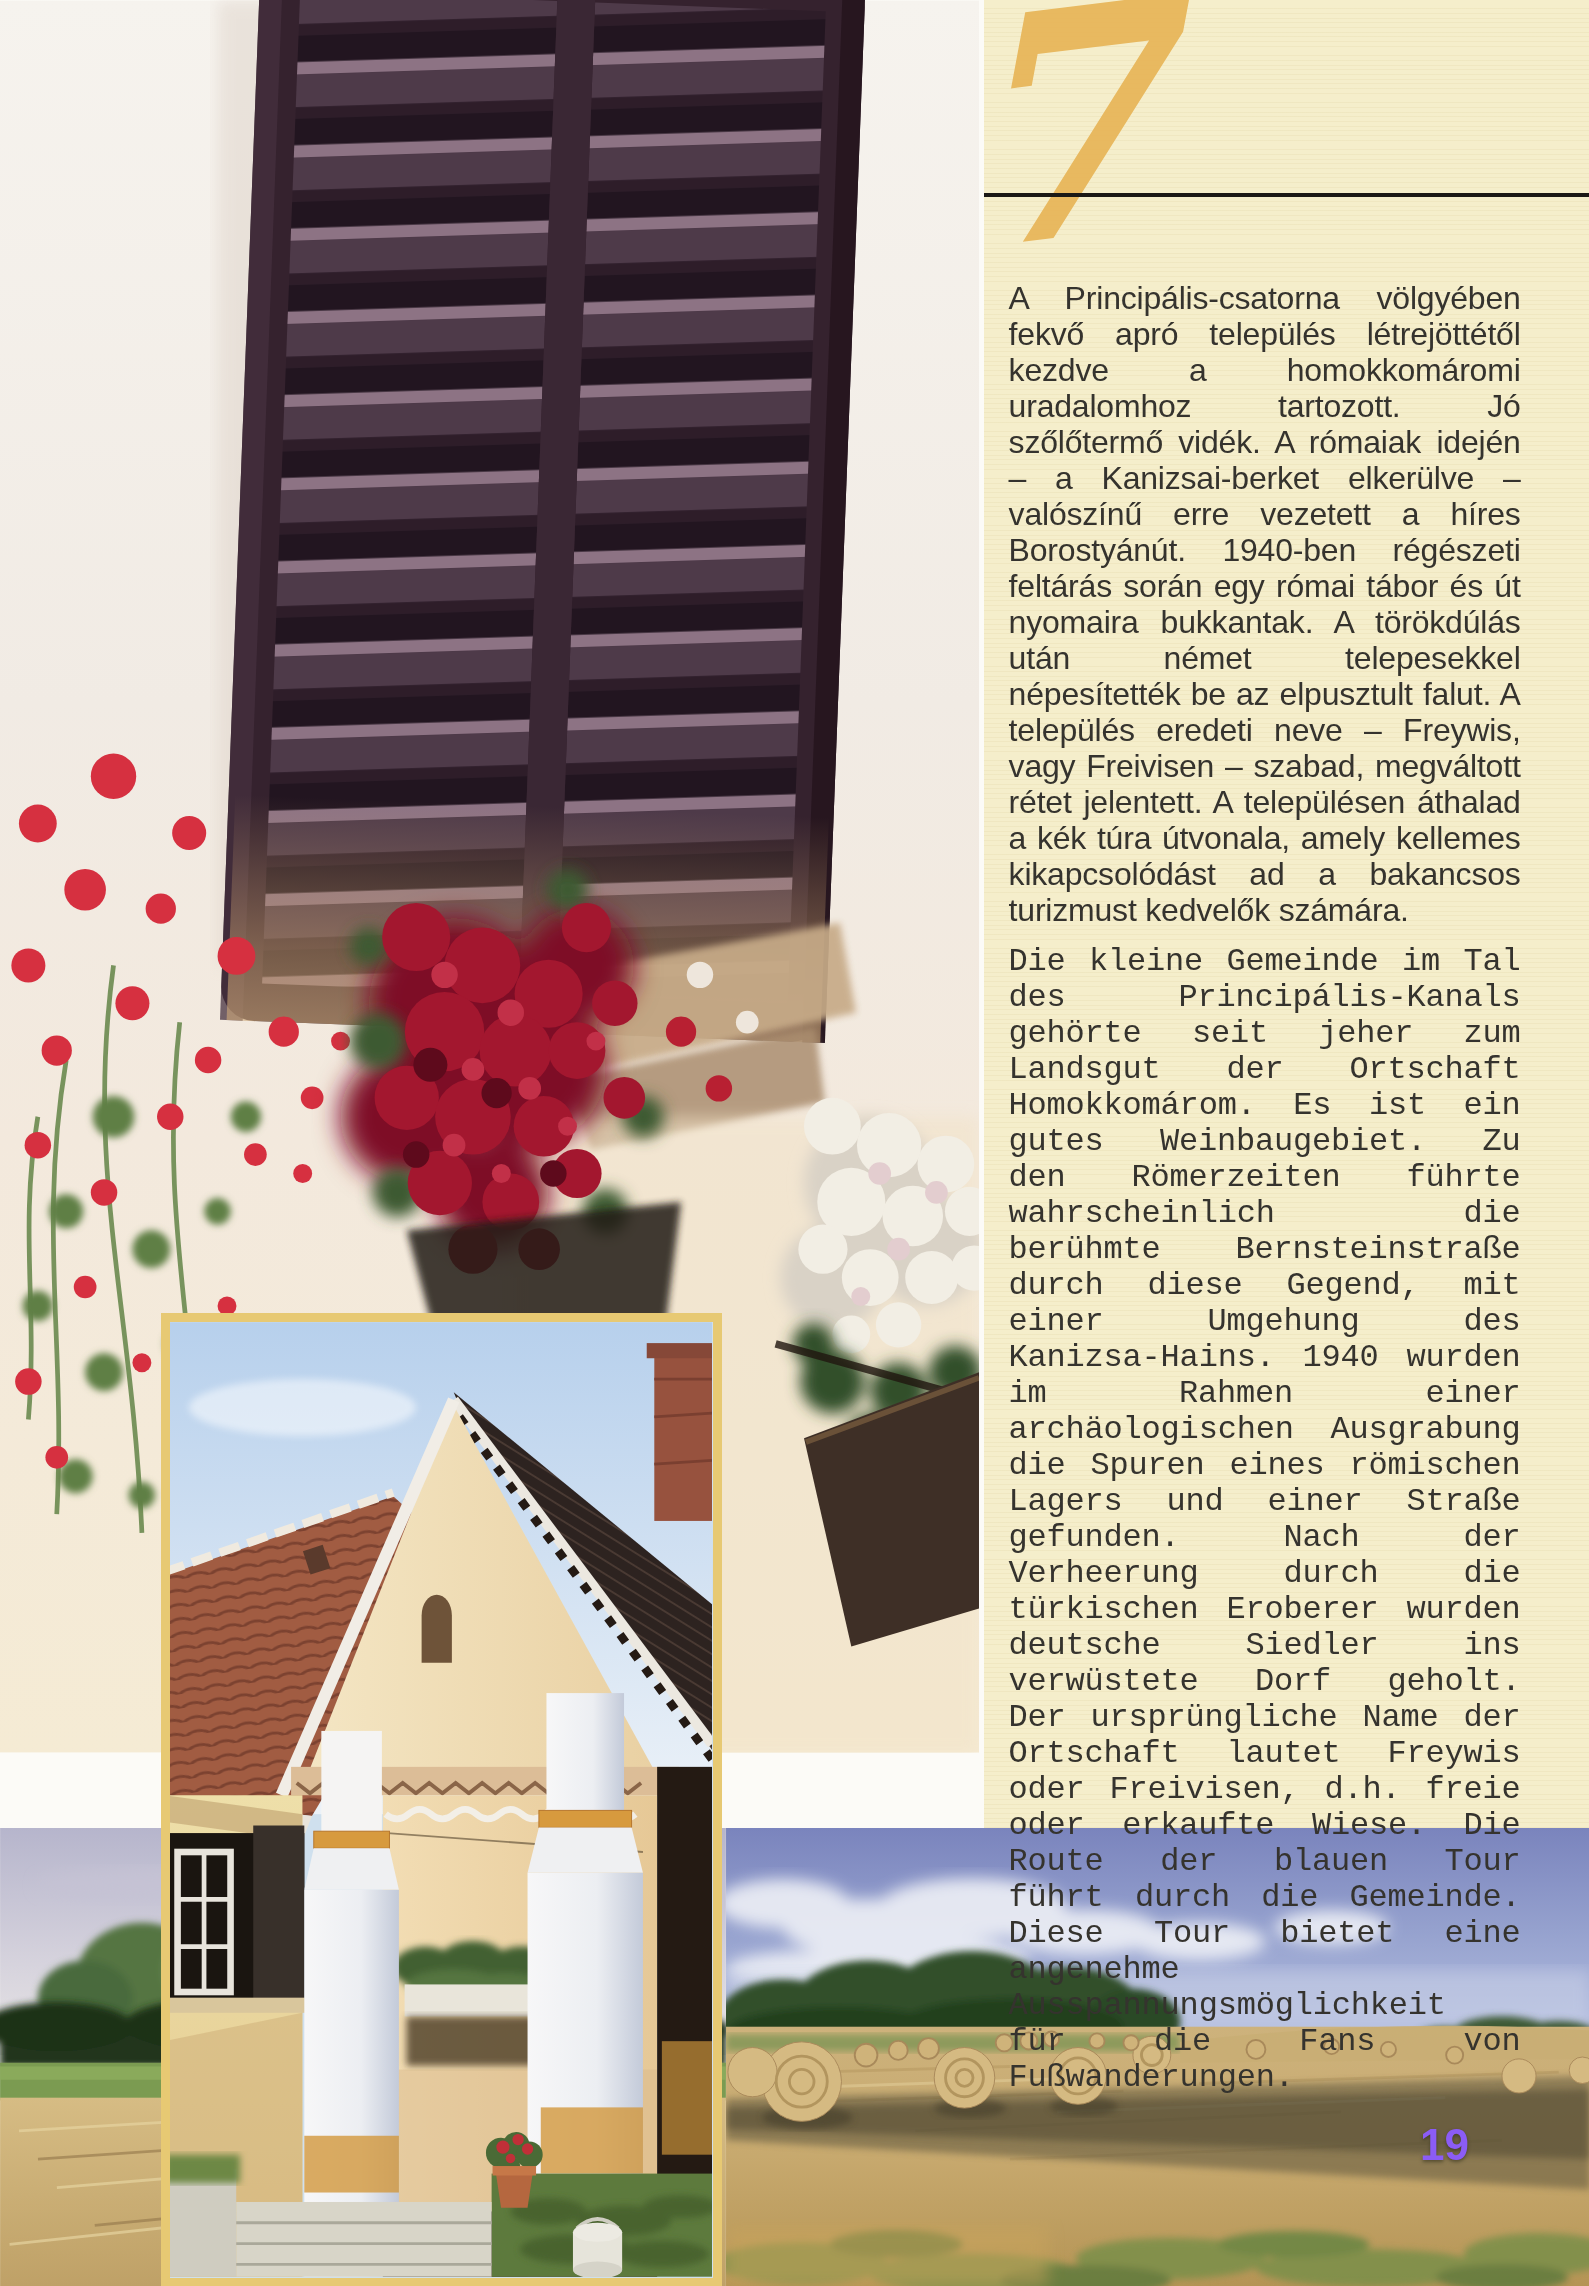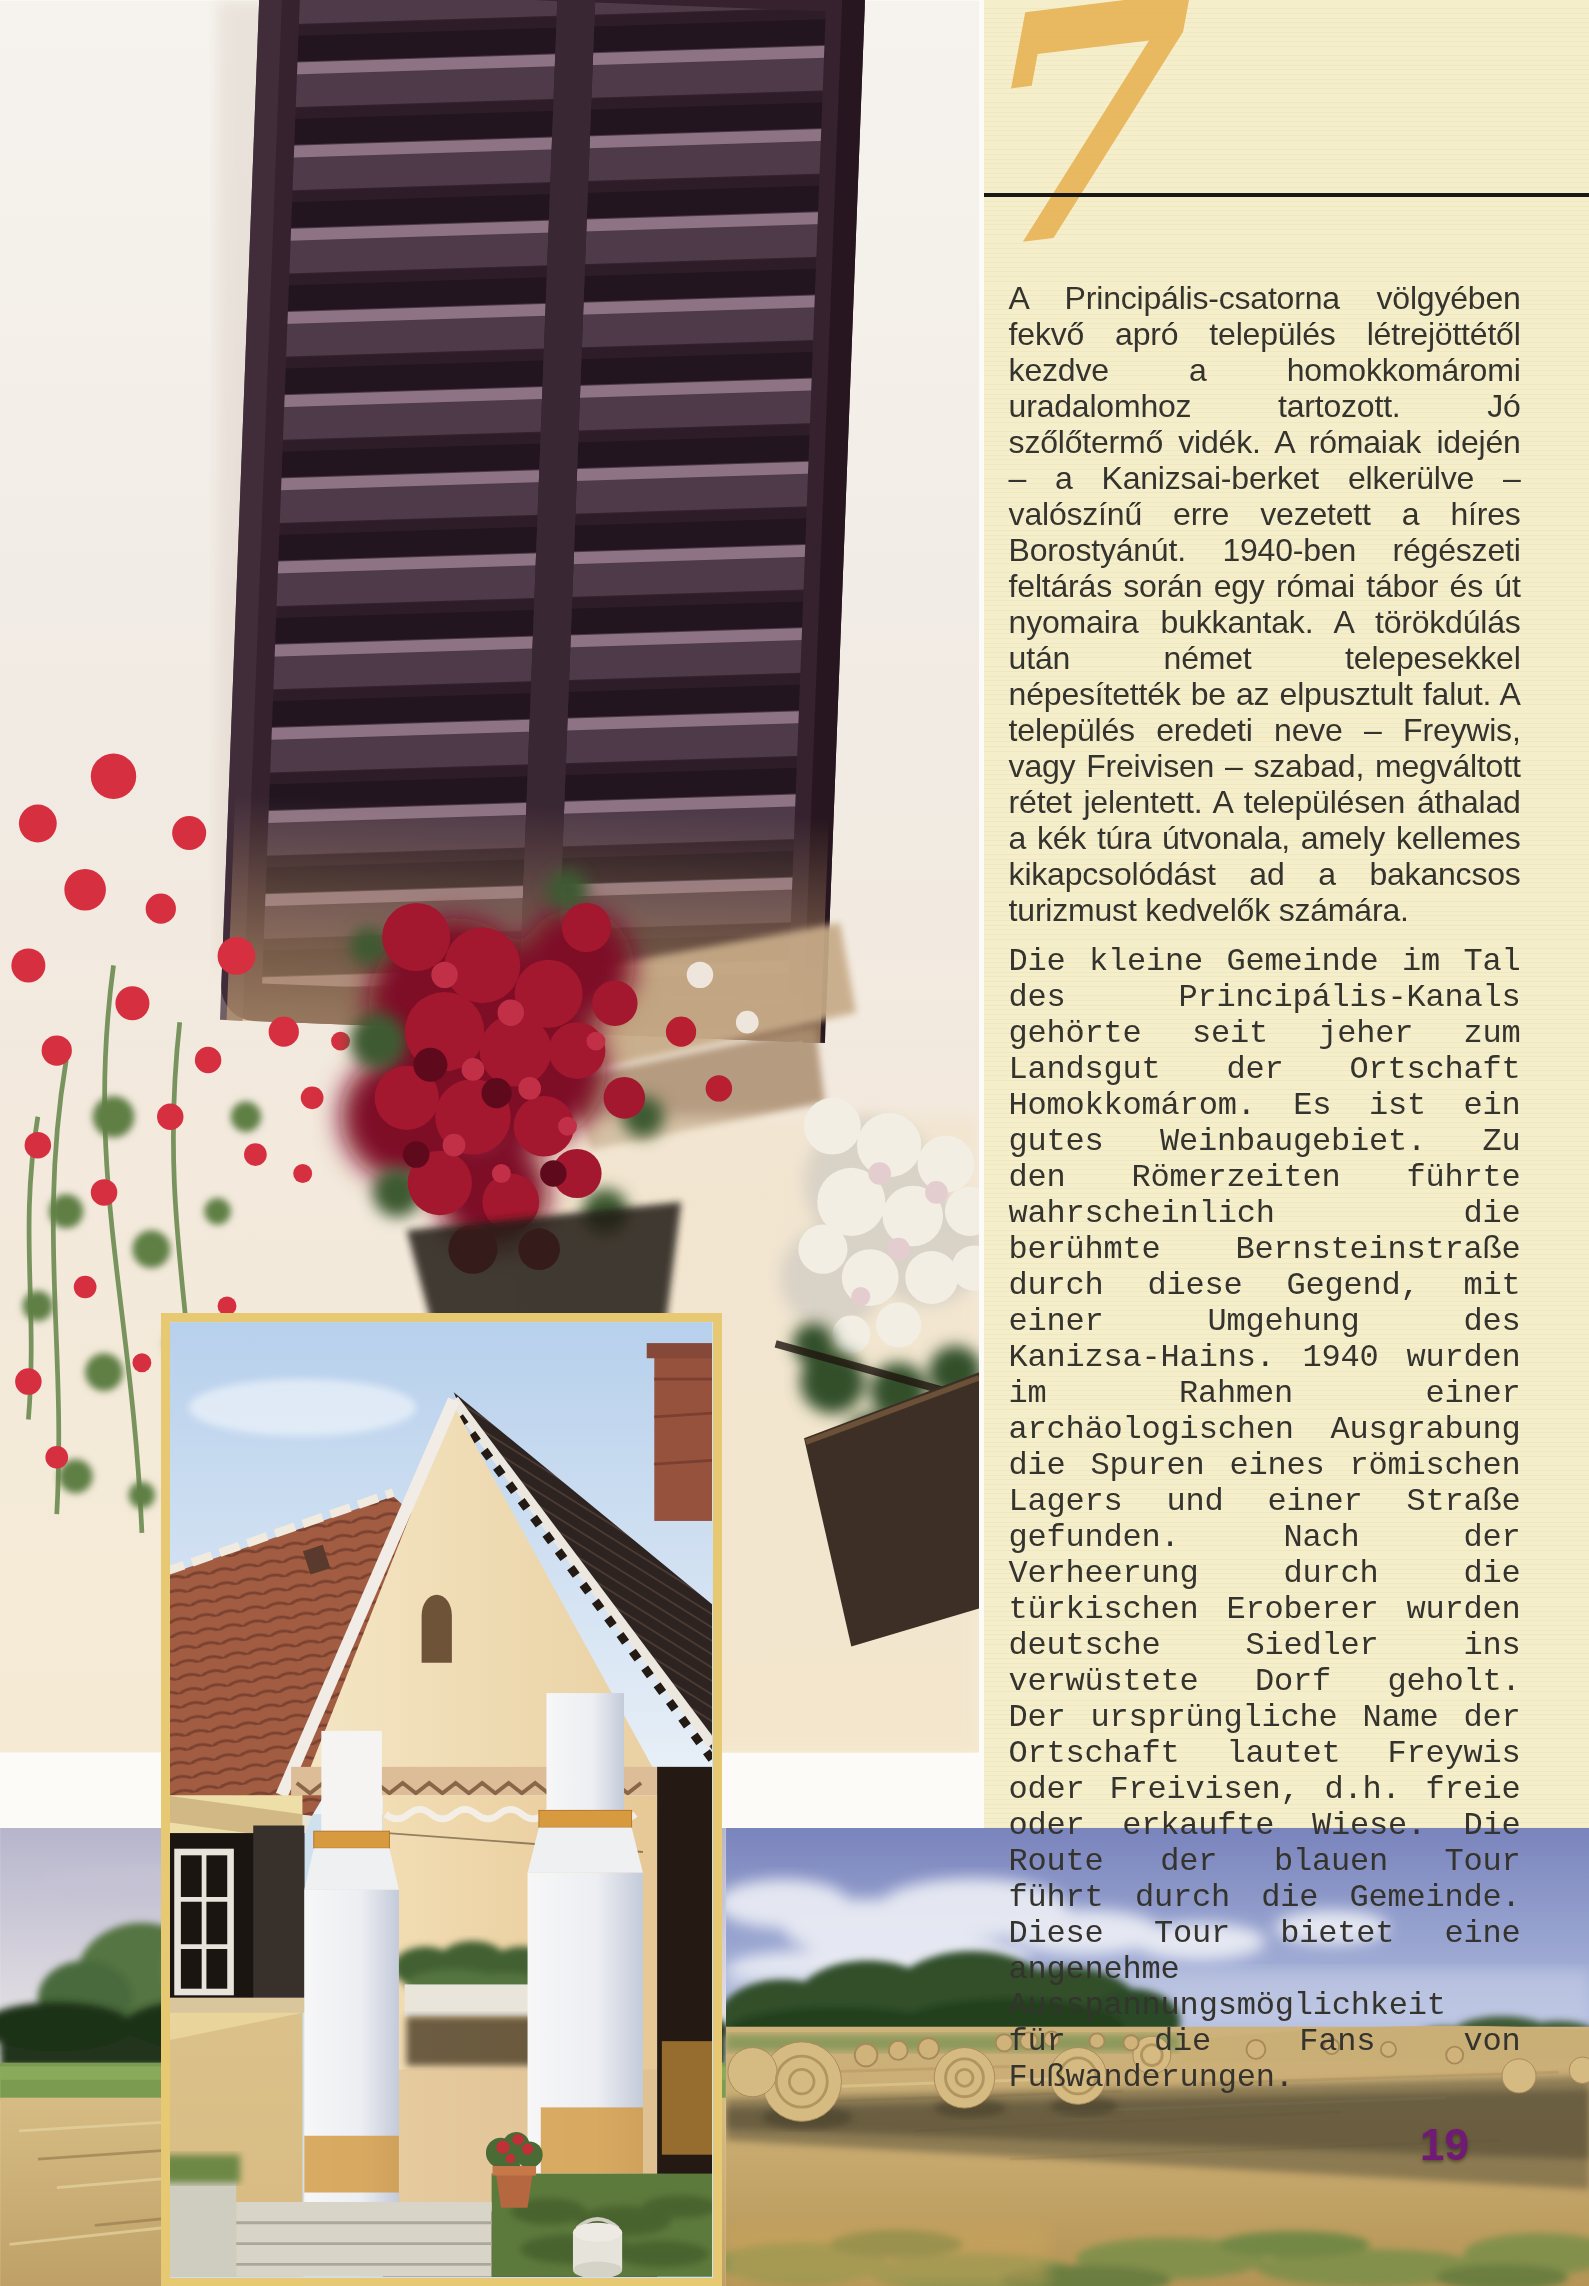--- a/index.html
+++ b/index.html
@@ -30,21 +30,21 @@
   
   .photo-landscape-left{position:absolute;left:0;top:1828px;width:726px;height:458px;overflow:hidden;}
   .photo-hay{position:absolute;left:726px;top:1828px;width:864px;height:458px;overflow:hidden;}
 
   
   .photo-house{position:absolute;left:161px;top:1313px;width:561px;height:974px;
          border:9.5px solid #e7c973;box-sizing:border-box;background:#cfe0ee;z-index:4;overflow:hidden;}
 
   .page-number{position:absolute;left:1420px;top:2120px;z-index:6;
          font-family:"Liberation Sans",sans-serif;font-weight:700;font-size:44px;
-         color:#701a75;text-shadow:0 1.9px 3.8px rgba(40,40,20,.55);}
+         color:#8b5cf6;text-shadow:0 1.9px 3.8px rgba(40,40,20,.55);}
 </style>
 </head>
 <body>
 
 <div class="page">
 
   <div class="photo-left">
     <svg width="979" height="1753" viewBox="0 0 1035 1852">
       <defs>
         <linearGradient id="wallG" x1="0" y1="0" x2="0" y2="1">

